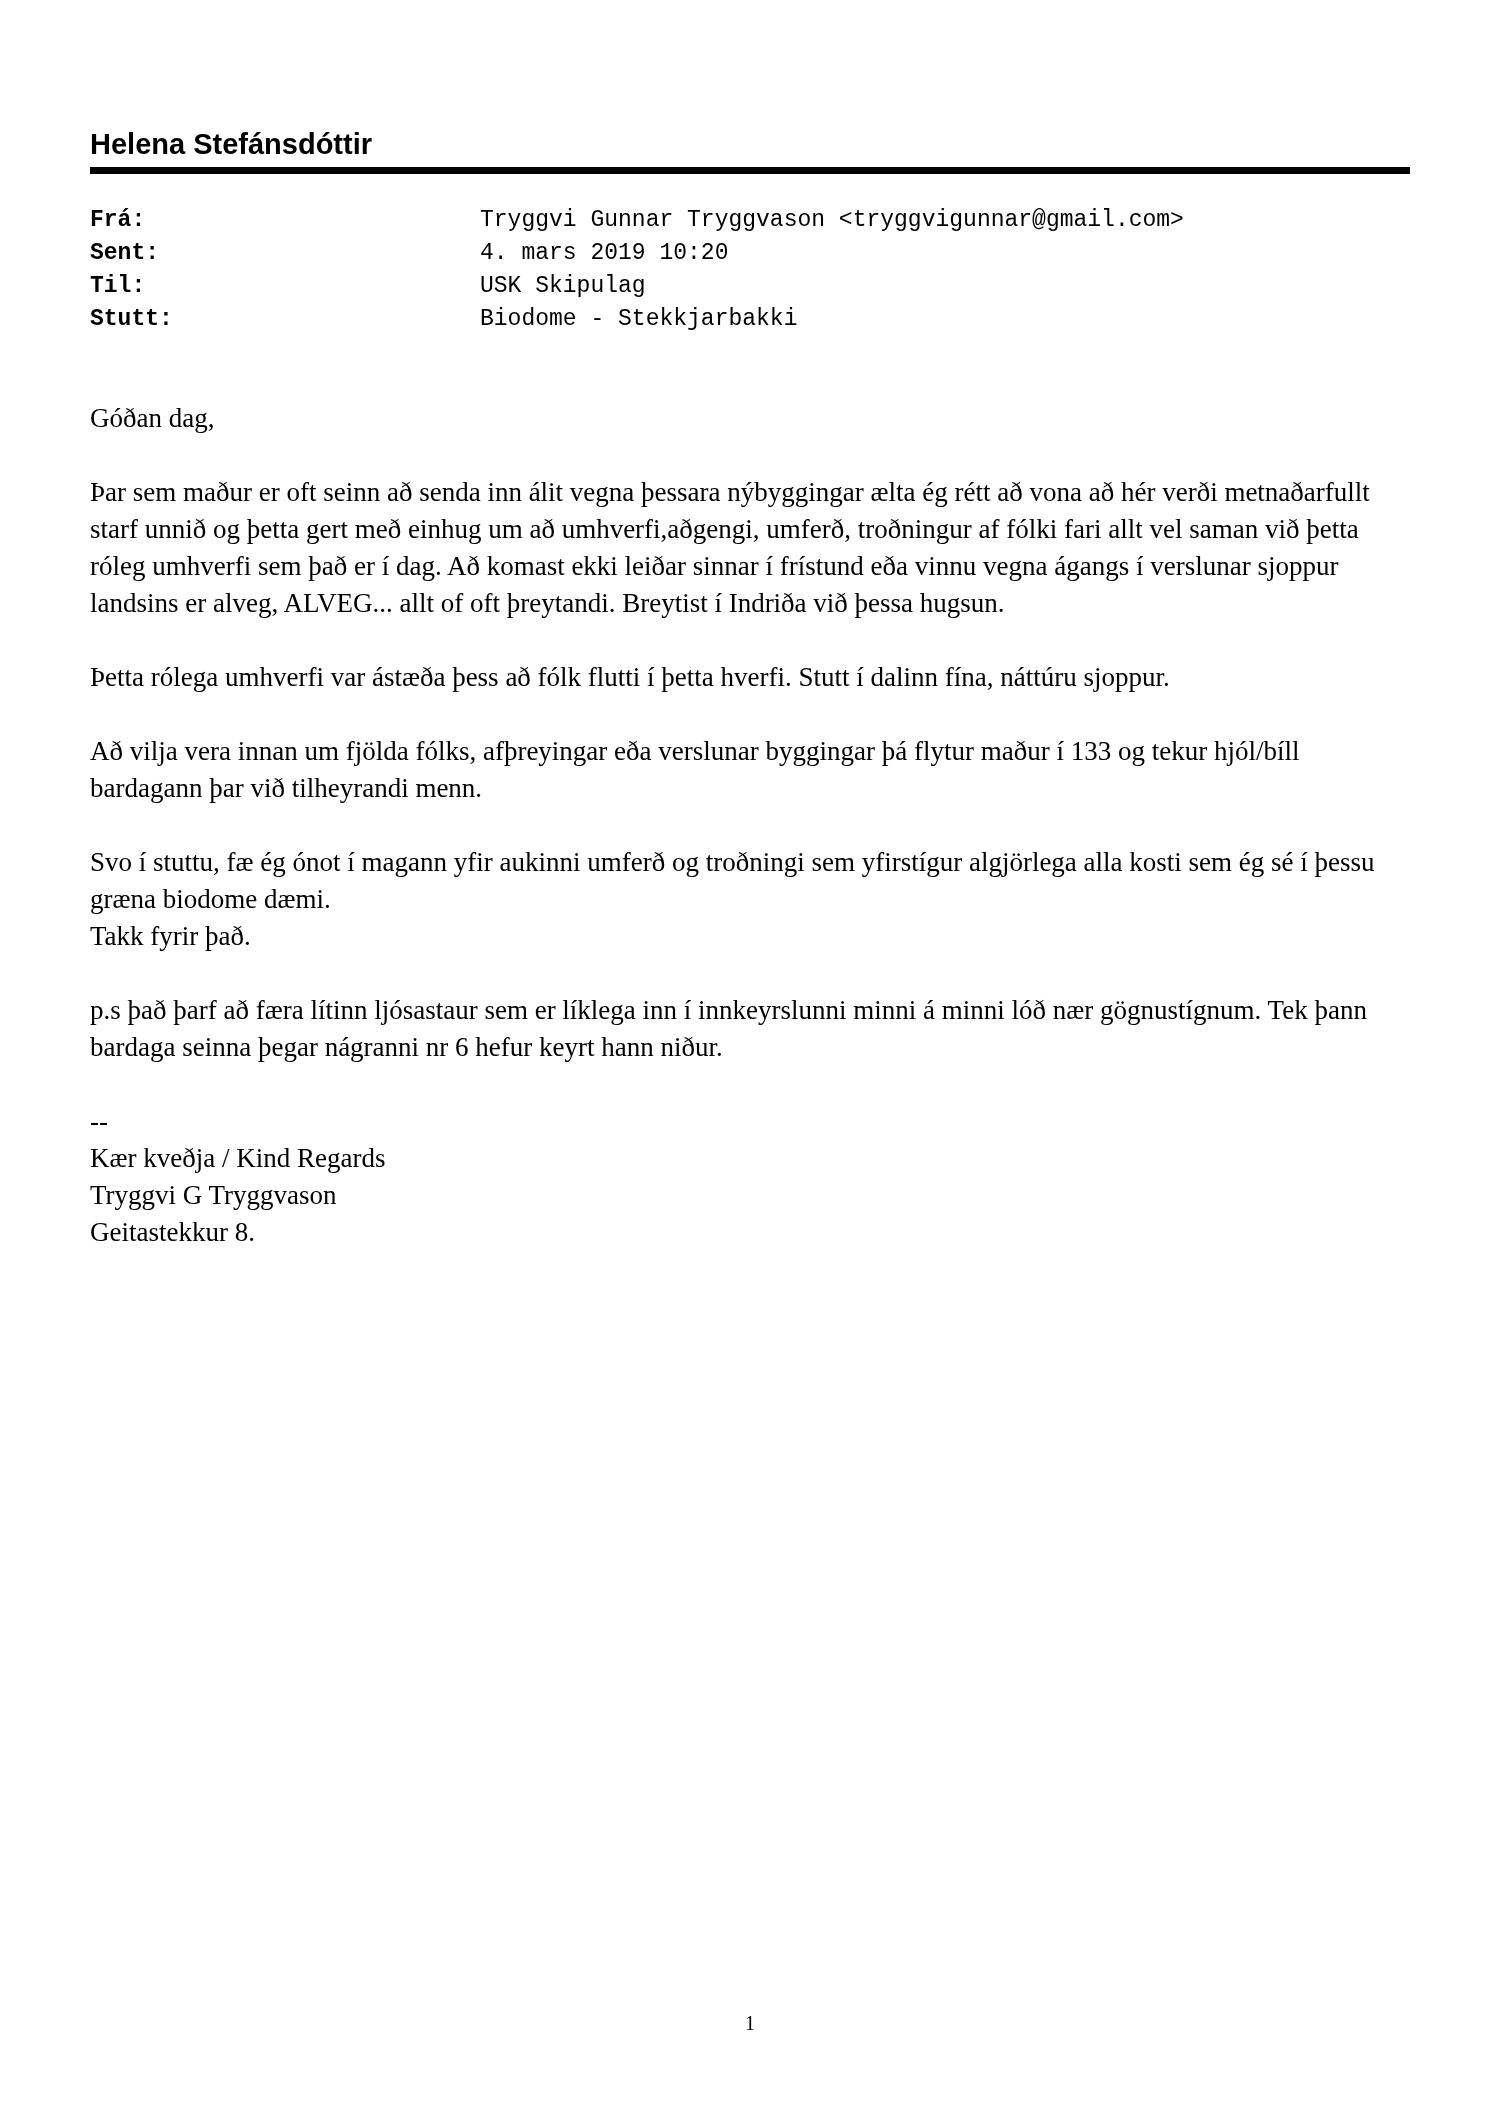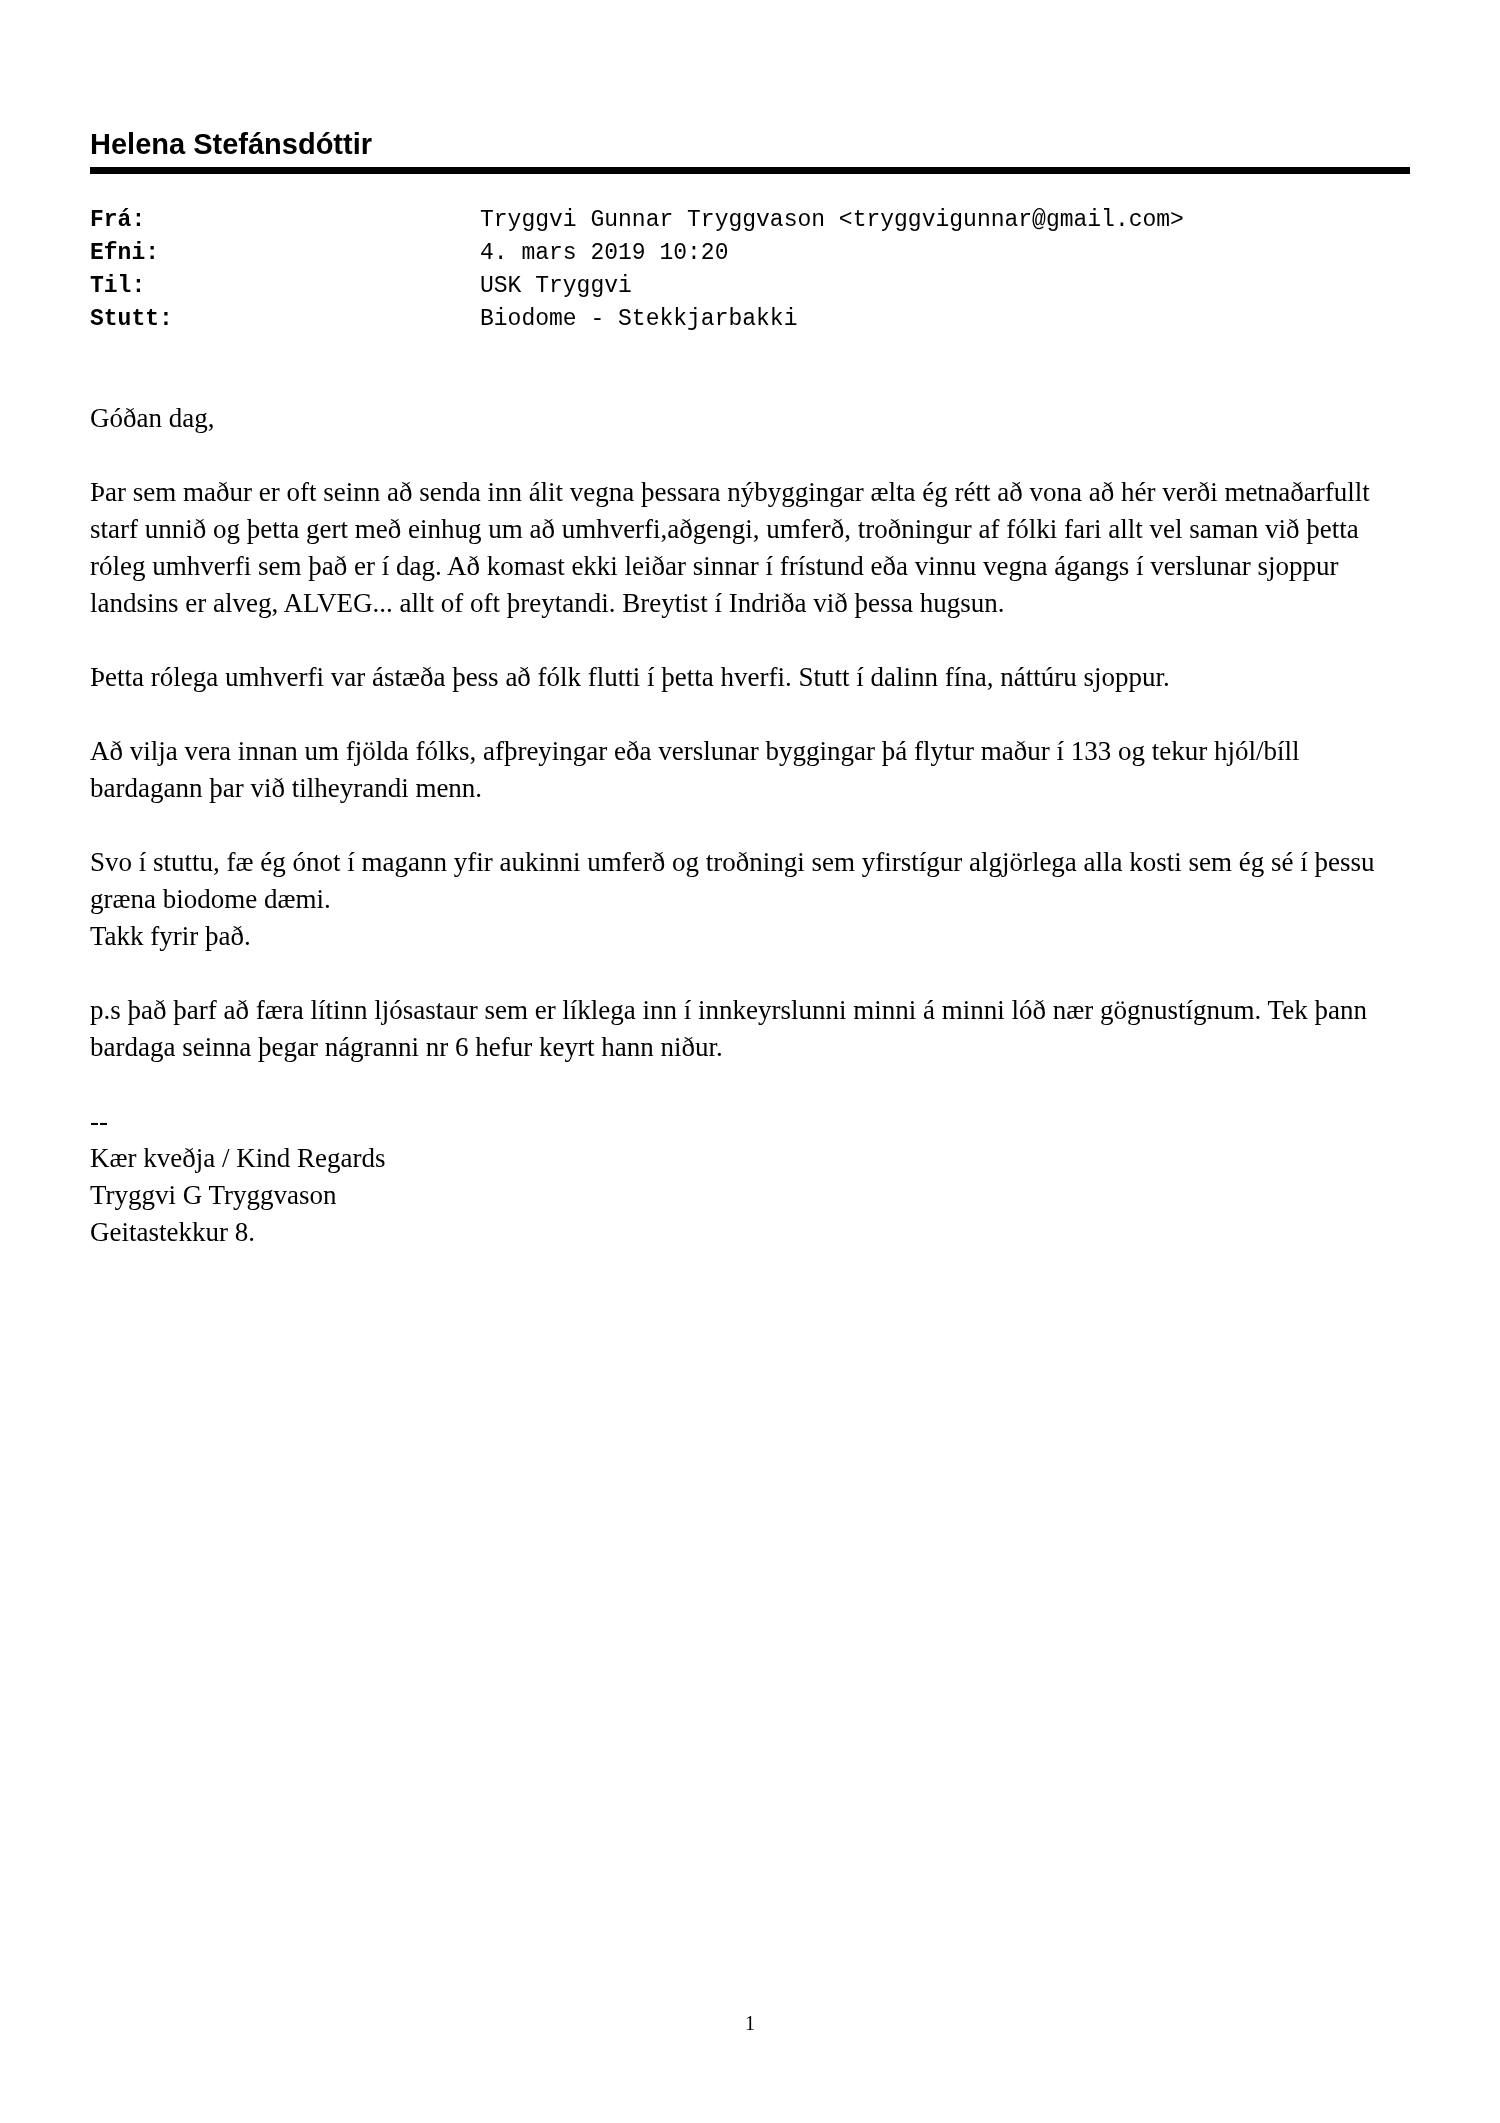--- a/index.html
+++ b/index.html
@@ -81,26 +81,26 @@
     <h1 class="recipient-name">Helena Stefánsdóttir</h1>
     <div class="header-rule"></div>
   </header>
 
   <section class="meta">
     <div class="meta-row">
       <span class="meta-label">Frá:</span>
       <span class="meta-value">Tryggvi Gunnar Tryggvason &lt;tryggvigunnar@gmail.com&gt;</span>
     </div>
     <div class="meta-row">
-      <span class="meta-label">Efni:</span>
+      <span class="meta-label">Sent:</span>
       <span class="meta-value">4. mars 2019 10:20</span>
     </div>
     <div class="meta-row">
       <span class="meta-label">Til:</span>
-      <span class="meta-value">USK Tryggvi</span>
+      <span class="meta-value">USK Skipulag</span>
     </div>
     <div class="meta-row">
       <span class="meta-label">Stutt:</span>
       <span class="meta-value">Biodome - Stekkjarbakki</span>
     </div>
   </section>
 
   <main class="email-body">
     <p>Góðan dag,</p>
     <p>Þar sem maður er oft seinn að senda inn álit vegna þessara nýbyggingar ælta ég rétt að vona að hér verði metnaðarfullt starf unnið og þetta gert með einhug um að umhverfi,aðgengi, umferð, troðningur af fólki fari allt vel saman við þetta róleg umhverfi sem það er í dag. Að komast ekki leiðar sinnar í frístund eða vinnu vegna ágangs í verslunar sjoppur landsins er alveg, ALVEG... allt of oft þreytandi.  Breytist í Indriða við þessa hugsun.</p>

